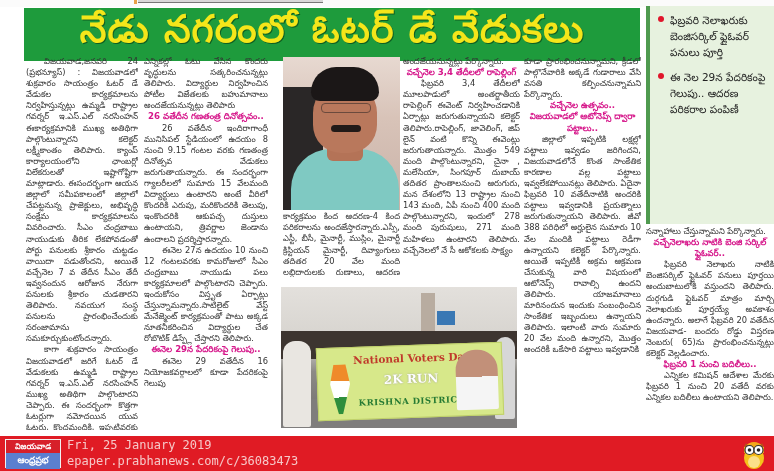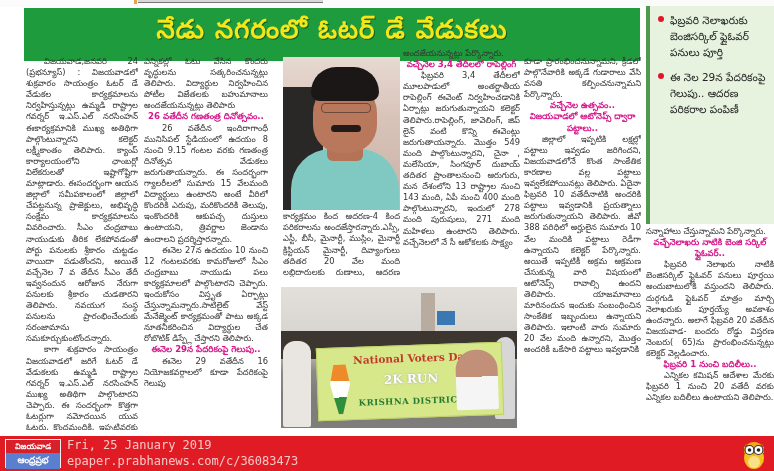--- a/index.html
+++ b/index.html
@@ -7,21 +7,21 @@
   body { position: relative; font-family: "DejaVu Sans", sans-serif; color: #2a2a2a; }
 
   .topstrip { position: absolute; left: 0; top: 0; width: 774px; height: 7px; background: #fbfbfb; }
   .topstrip .bar { position: absolute; left: 138px; top: 0; width: 185px; height: 3px; background: #d8d8d8; border-bottom: 1px solid #777; }
   .topstrip .tick { position: absolute; left: 134px; top: 0; width: 3px; height: 4px; background: #e8a24a; }
 
   .headline {
     position: absolute; left: 24px; top: 8px; width: 616px; height: 53px;
     background: #1e9b3c; color: #f4e61a;
     font-family: "DejaVu Sans", sans-serif; font-weight: bold;
-    font-size: 26px; line-height: 43px; text-align: center; letter-spacing: 1px;
+    font-size: 38px; line-height: 43px; text-align: center; letter-spacing: 1px;
     white-space: nowrap; overflow: hidden;
     text-shadow: 1px 1px 0 #0f5e22;
   }
 
   .sidebar {
     position: absolute; left: 646px; top: 6px; width: 128px; height: 218px;
     background: #e7f2df; border-left: 4px solid #4f9a4f;
     padding: 6px 4px 4px 6px;
   }
   .sidebar ul { list-style: none; }
@@ -29,21 +29,21 @@
     font-size: 10.5px; line-height: 16px; color: #222; }
   .sidebar li .bullet { position: absolute; left: 2px; top: 4px; width: 6px; height: 6px; border-radius: 50%; background: #e0162b; }
 
   .col { position: absolute; font-size: 8.3px; line-height: 11.1px; color: #333; text-align: justify; overflow: hidden; }
   .col p { margin: 0; }
   .col .indent { text-indent: 18px; }
   .subhead { color: #d6168a; font-weight: bold; font-size: 8.6px; line-height: 11.1px; text-align: center; }
 
   #col1 { left: 26px; top: 56px; width: 112px; height: 374px; }
   #col2 { left: 144px; top: 56px; width: 124px; height: 374px; }
-  #col4 { left: 403px; top: 48px; width: 117px; height: 215px; }
+  #col4 { left: 403px; top: 56px; width: 117px; height: 215px; }
   #col5 { left: 524px; top: 56px; width: 117px; height: 374px; }
   #col6 { left: 646px; top: 226px; width: 128px; height: 204px; }
 
   .photo-portrait {
     position: absolute; left: 283px; top: 57px; width: 117px; height: 153px;
     background: linear-gradient(180deg, #e7d9d1 0%, #d8c3b8 40%, #c9b2a8 100%);
     overflow: hidden;
   }
   .photo-portrait .chair { position: absolute; left: 0; top: 30px; width: 40px; height: 123px; background: #2a2727; }
   .photo-portrait .shirt { position: absolute; left: 8px; top: 92px; width: 108px; height: 70px; background: #7fc9c2; border-radius: 40px 40px 0 0; }

